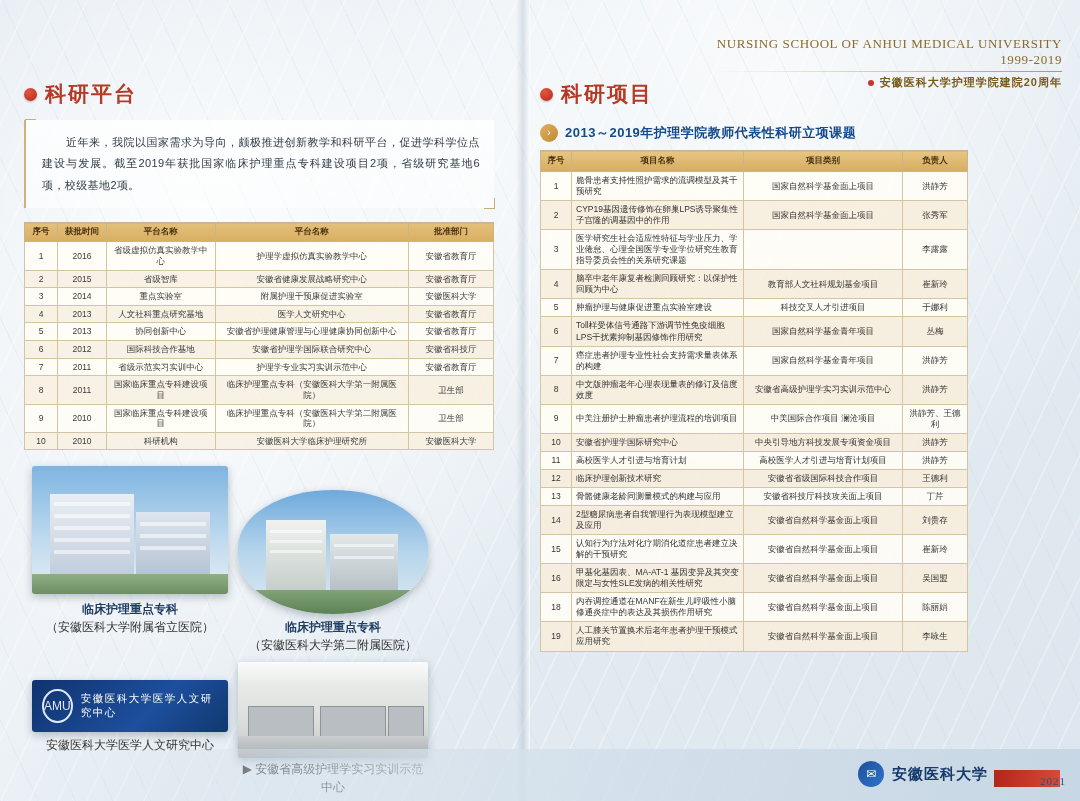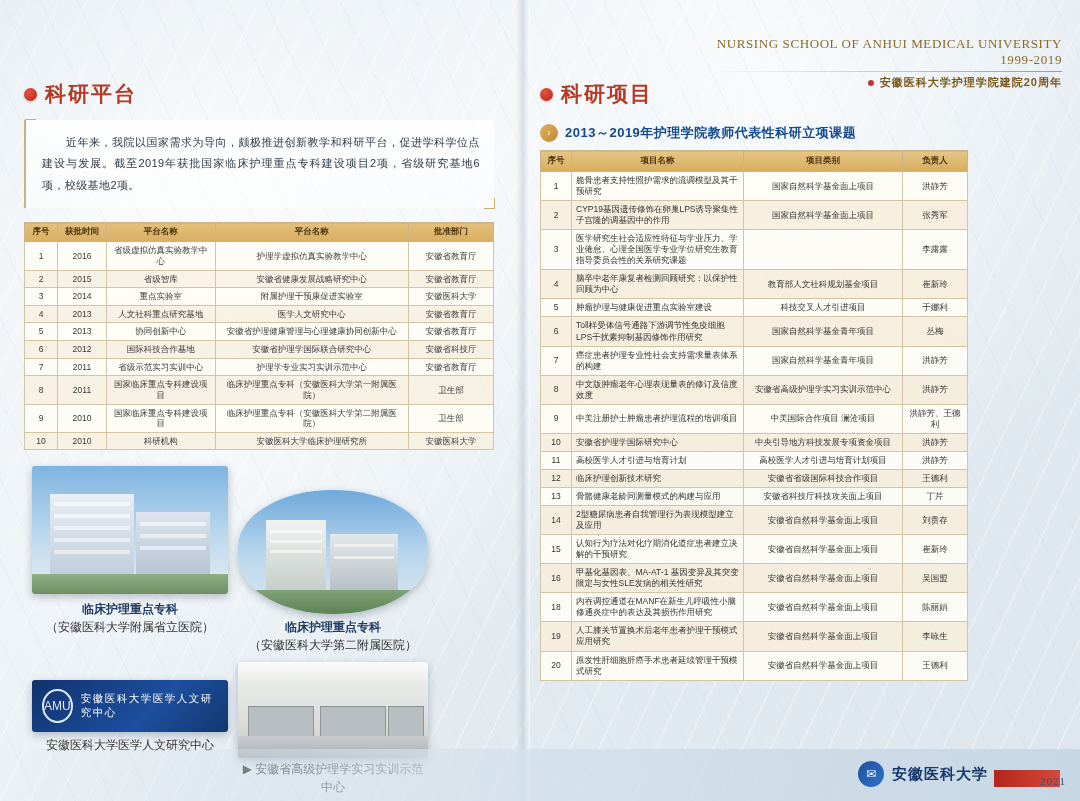--- a/index.html
+++ b/index.html
@@ -475,26 +475,20 @@
           <td class="">内吞调控通道在MANF在新生儿呼吸性小脑修通炎症中的表达及其损伤作用研究</td>
           <td class="type">安徽省自然科学基金面上项目</td>
           <td class="person">陈丽娟</td>
         </tr>
         <tr>
           <td class="idx">19</td>
           <td class="">人工膝关节置换术后老年患者护理干预模式应用研究</td>
           <td class="type">安徽省自然科学基金面上项目</td>
           <td class="person">李咏生</td>
         </tr>
-        <tr>
-          <td class="idx">20</td>
-          <td class="">原发性肝细胞肝癌手术患者延续管理干预模式研究</td>
-          <td class="type">安徽省自然科学基金面上项目</td>
-          <td class="person">王德利</td>
-        </tr>
       </tbody>
   </table>
 </div>
 
 <div class="footer">
   <div class="wechat">
     <div class="circle">
         <span>✉</span>
       </div>
     <div class="name">安徽医科大学</div>

